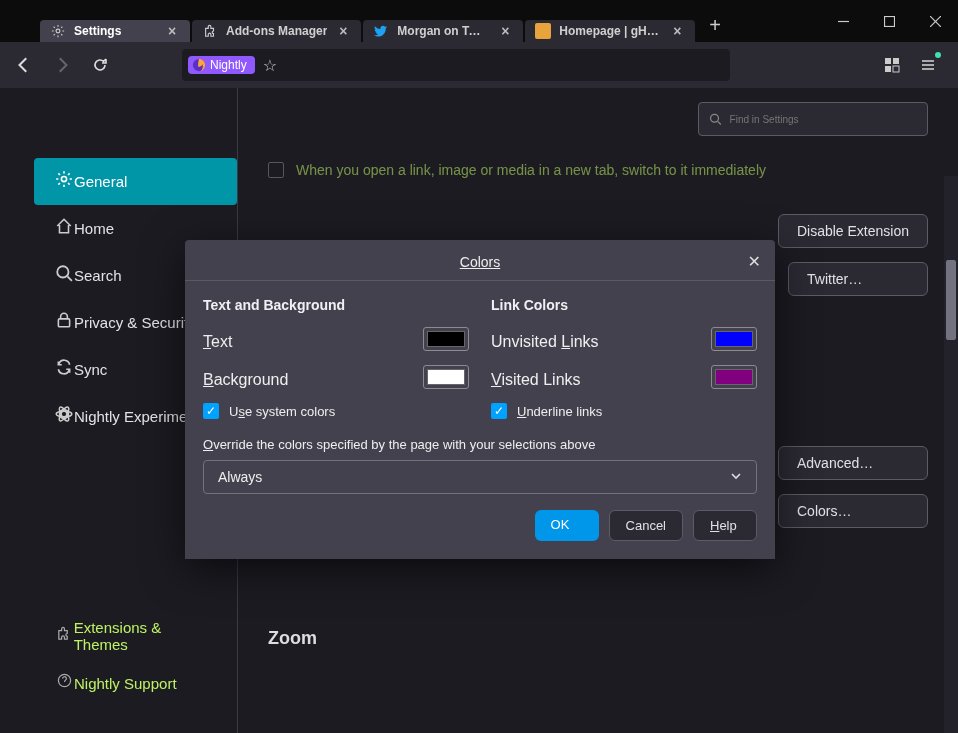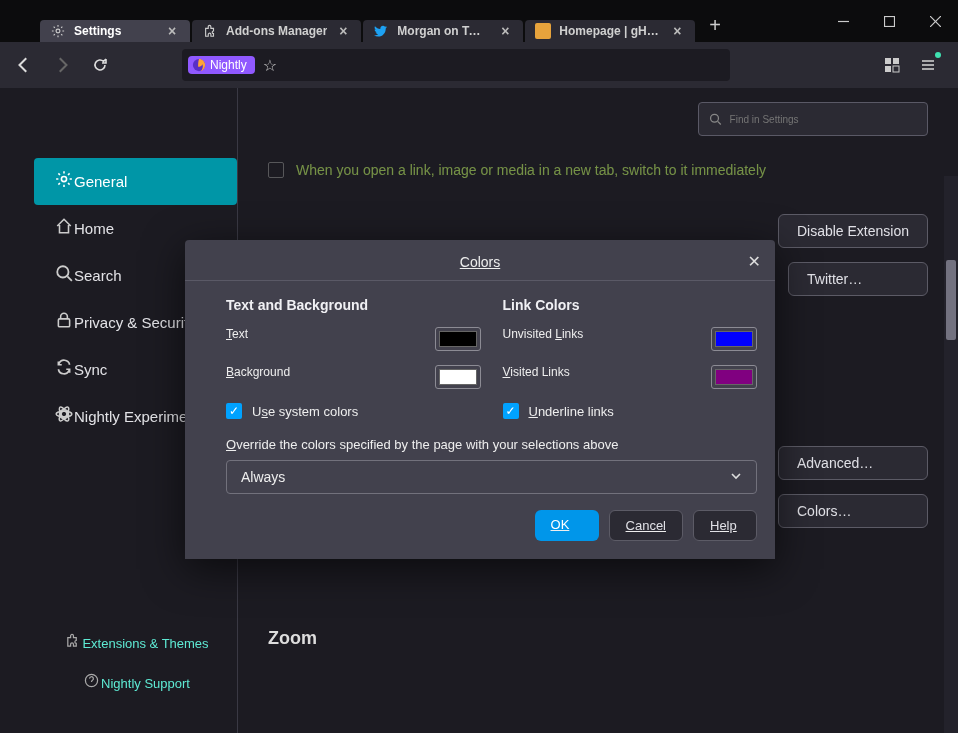--- a/index.html
+++ b/index.html
@@ -62,21 +62,21 @@
   .content { position:relative; display:flex; height:calc(733px - 42px - 46px); }
   .sidebar { width:238px; border-right:1px solid #3a3944; padding-top:70px; display:flex; flex-direction:column; }
   .sidebar-item {
     display:flex; align-items:center; 
     padding:12px 20px; font-size:15px; color:#e2e2e6; cursor:pointer;
     margin:0 0 0 34px; border-radius:4px;
   }
   .sidebar-item.active { background:#0096a7; color:#fff; }
   .sidebar-item .si-icon { width:20px; text-align:center; font-size:17px; }
   .sidebar-bottom { margin-top:auto; padding-bottom:30px; }
-  .sidebar-bottom .sidebar-item { font-size:13px; color:#5eead4; padding:10px 20px; margin-left:34px;justify-content:center; }
+  .sidebar-bottom .sidebar-item { font-size:15px; color:#bef264; padding:10px 20px; margin-left:34px; }
 
   .main { flex:1; padding:14px 30px 0 30px; overflow:hidden; position:relative; }
   .search-wrap { display:flex; justify-content:flex-end; margin-bottom:20px; }
   .search-box {
     width:230px; height:34px; background:#2b2a33; border:1px solid #5a5966;
     border-radius:4px; display:flex; align-items:center; padding:0 10px; gap:8px; color:#888;
   }
   .search-box input { background:transparent; border:none; outline:none; color:#ccc; font-size:10px; width:100%; }
 
   .opt-row { display:flex; gap:12px; padding:6px 0; color:#bef264; font-size:14px; }
@@ -95,36 +95,36 @@
   .scrollbar { position:absolute; right:0; top:88px; bottom:0; width:14px; background:#23222b; }
   .thumb { position:absolute; right:2px; width:10px; background:#737280; border-radius:2px; top:84px; height:80px; }
   .dialog {
     position:absolute; left:185px; top:240px; width:590px;
     background:#42414d; border-radius:4px 4px 0 0;
     box-shadow:0 10px 40px rgba(0,0,0,0.6);
     color:#eee;
   }
   .dlg-title { text-align:center; padding:14px 0 10px 0; border-bottom:1px solid #5a5966; font-size:14px; position:relative;text-decoration:underline; }
   .dlg-close { position:absolute; right:14px; top:12px; cursor:pointer; color:#ddd; font-size:16px; }
-  .dlg-body { padding:16px 18px 18px 26px;margin-left:15px; }
+  .dlg-body { padding:16px 18px 18px 18px; }
   .cols { display:flex; gap:22px; }
   .col { flex:1; }
   .col h4 { font-size:14px; font-weight:700; margin-bottom:14px; color:#f0f0f4; }
-  .frow { display:flex; align-items:flex-start; justify-content:space-between; margin-bottom:14px; font-size:12px; }
+  .frow { display:flex; align-items:flex-end; justify-content:space-between; margin-bottom:14px; font-size:16px; }
   .swatch { width:46px; height:24px; border:1px solid #8c8b94; border-radius:3px; padding:3px; background:transparent; display:flex; align-items:center; justify-content:center; cursor:pointer; }
   .swatch-inner { width:100%; height:100%; border:1px solid #666; }
   .ck-row { display:flex; align-items:center; gap:10px; margin-top:2px; font-size:13px; }
   .ck { width:16px;height:16px;background:#00a2ff;border-radius:2px;display:flex;align-items:center;justify-content:center;color:#fff;font-size:12px; }
   .override { font-size:13px; margin-top:18px; }
   .select {
     margin-top:8px; height:34px; border:1px solid #72717c; border-radius:4px;
     display:flex; align-items:center; justify-content:space-between; padding:0 14px; font-size:14px;
     background:#42414d; cursor:pointer;
   }
-  .dlg-actions { display:flex; justify-content:flex-end; gap:10px; margin-top:16px;text-decoration:underline; }
+  .dlg-actions { display:flex; justify-content:flex-end; gap:10px; margin-top:16px; }
   .dlg-actions .btn { min-width:64px; padding:7px 16px; font-size:13px; }
   u.ak { text-decoration:underline; }
 </style>
 </head>
 <body>
 
 <div class="titlebar">
   <div class="tabs">
     <div class="tab active">
       <span class="tab-icon">

